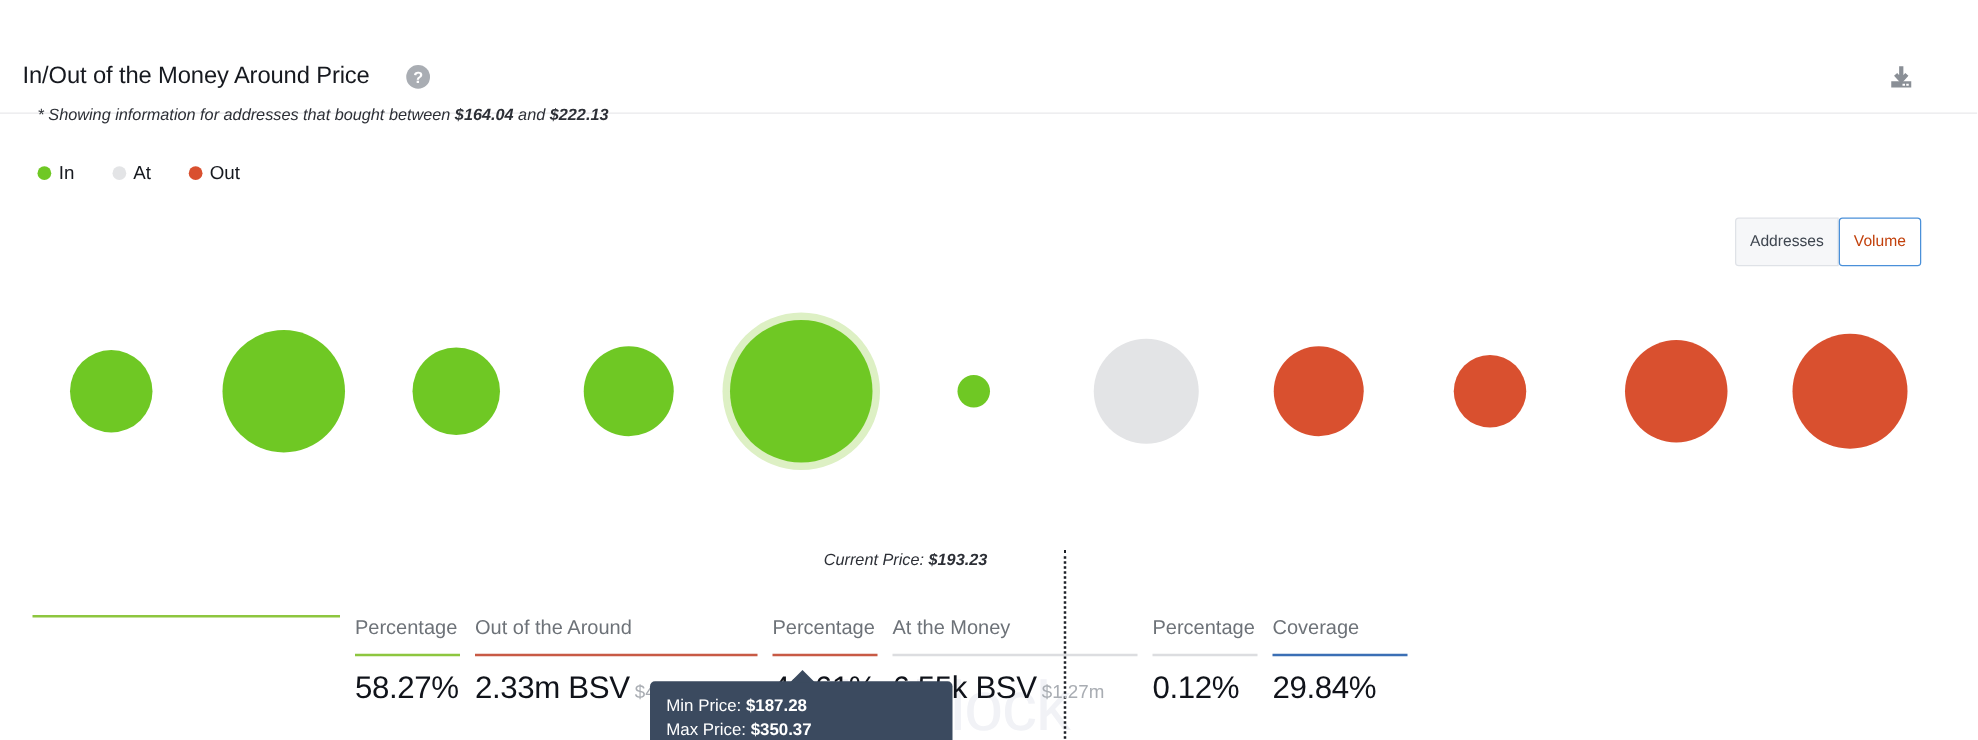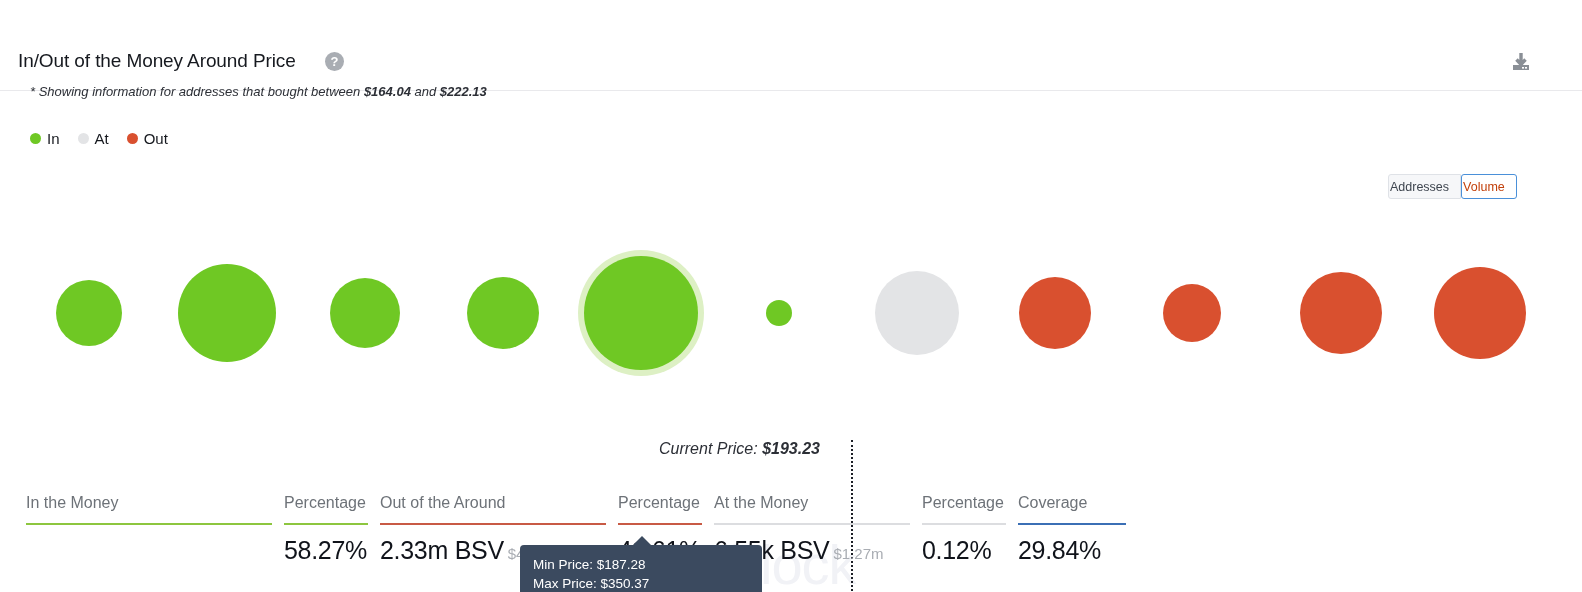--- a/index.html
+++ b/index.html
@@ -67,21 +67,21 @@
     color: #2c2f36;
     white-space: nowrap;
   }
   .note b { font-weight: 700; font-style: italic; }
 
   .legend {
     position: absolute;
     left: 30px; top: 130px;
     display: flex;
     align-items: center;
-    gap: 4px;
+    gap: 16px;
   }
   .legend-item {
     display: flex;
     align-items: center;
     margin-right: 14px;
   }
   .legend-dot {
     width: 11px; height: 11px;
     border-radius: 50%;
     margin-right: 6px;
@@ -97,25 +97,25 @@
     left: 1388px; top: 174px;
     display: flex;
     align-items: stretch;
   }
   .toggle-btn {
     font-family: "Liberation Sans", sans-serif;
     font-size: 12.5px;
     color: #3f4650;
     background: #f6f7f9;
     border: 1px solid #dfe2e7;
-    padding: 4px 11px 5px 1px;
+    padding: 4px 11px 5px 11px;
     cursor: pointer;
     line-height: 16px;
     box-sizing: border-box;
-    height: 25px;
+    height: 39px;
   }
   .toggle-btn.active {
     background: #ffffff;
     border: 1px solid #4a90d9;
     color: #c2410c;
     border-radius: 3px;
     position: relative;
     z-index: 2;
   }
   .toggle-btn.first { border-radius: 3px 0 0 3px; }
@@ -133,21 +133,21 @@
     font-size: 56px;
     color: #f1f2f6;
     font-weight: 400;
     letter-spacing: -1px;
     user-select: none;
     pointer-events: none;
   }
   .current-price-label {
     position: absolute;
     left: 659px; top: 230px;
-    font-size: 16px;
+    font-size: 13px;
     font-style: italic;
     color: #2c2f36;
     white-space: nowrap;
   }
   .current-price-label b { font-weight: 700; font-style: italic; }
   .price-line {
     position: absolute;
     left: 851px; top: 230px;
     width: 0;
     height: 163px;
@@ -191,21 +191,21 @@
     border-left: 10px solid transparent;
     border-right: 10px solid transparent;
     border-bottom: 10px solid #3b4a5f;
   }
   .tooltip-row {
     font-size: 13.5px;
     color: #ffffff;
     line-height: 19.3px;
     white-space: nowrap;
   }
-  .tooltip-row b { font-weight: 400; }
+  .tooltip-row b { font-weight: 700; }
 
   
   .stats {
     position: absolute;
     left: 26px; top: 492px;
     display: flex;
     align-items: flex-start;
   }
   .stat {
     box-sizing: border-box;
@@ -308,21 +308,20 @@
       <div class="tooltip-arrow"></div>
       <div id="tooltip-rows">
           <div class="tooltip-row"><span>Min Price: </span><b>$187.28</b></div>
           <div class="tooltip-row"><span>Max Price: </span><b>$350.37</b></div>
         </div>
     </div>
   </div>
 
   <div class="stats" id="stats">
       <div class="stat" style="width: 258px;">
-        <div class="stat-label">In the Money</div>
         <div class="stat-rule" style="background: rgb(141, 198, 63);"></div>
       </div>
       <div class="stat" style="width: 96px;">
         <div class="stat-label">Percentage</div>
         <div class="stat-rule" style="background: rgb(141, 198, 63);"></div>
         <div class="stat-value"><span>58.27%</span></div>
       </div>
       <div class="stat" style="width: 238px;">
         <div class="stat-label">Out of the Around</div>
         <div class="stat-rule" style="background: rgb(200, 90, 69);"></div>

